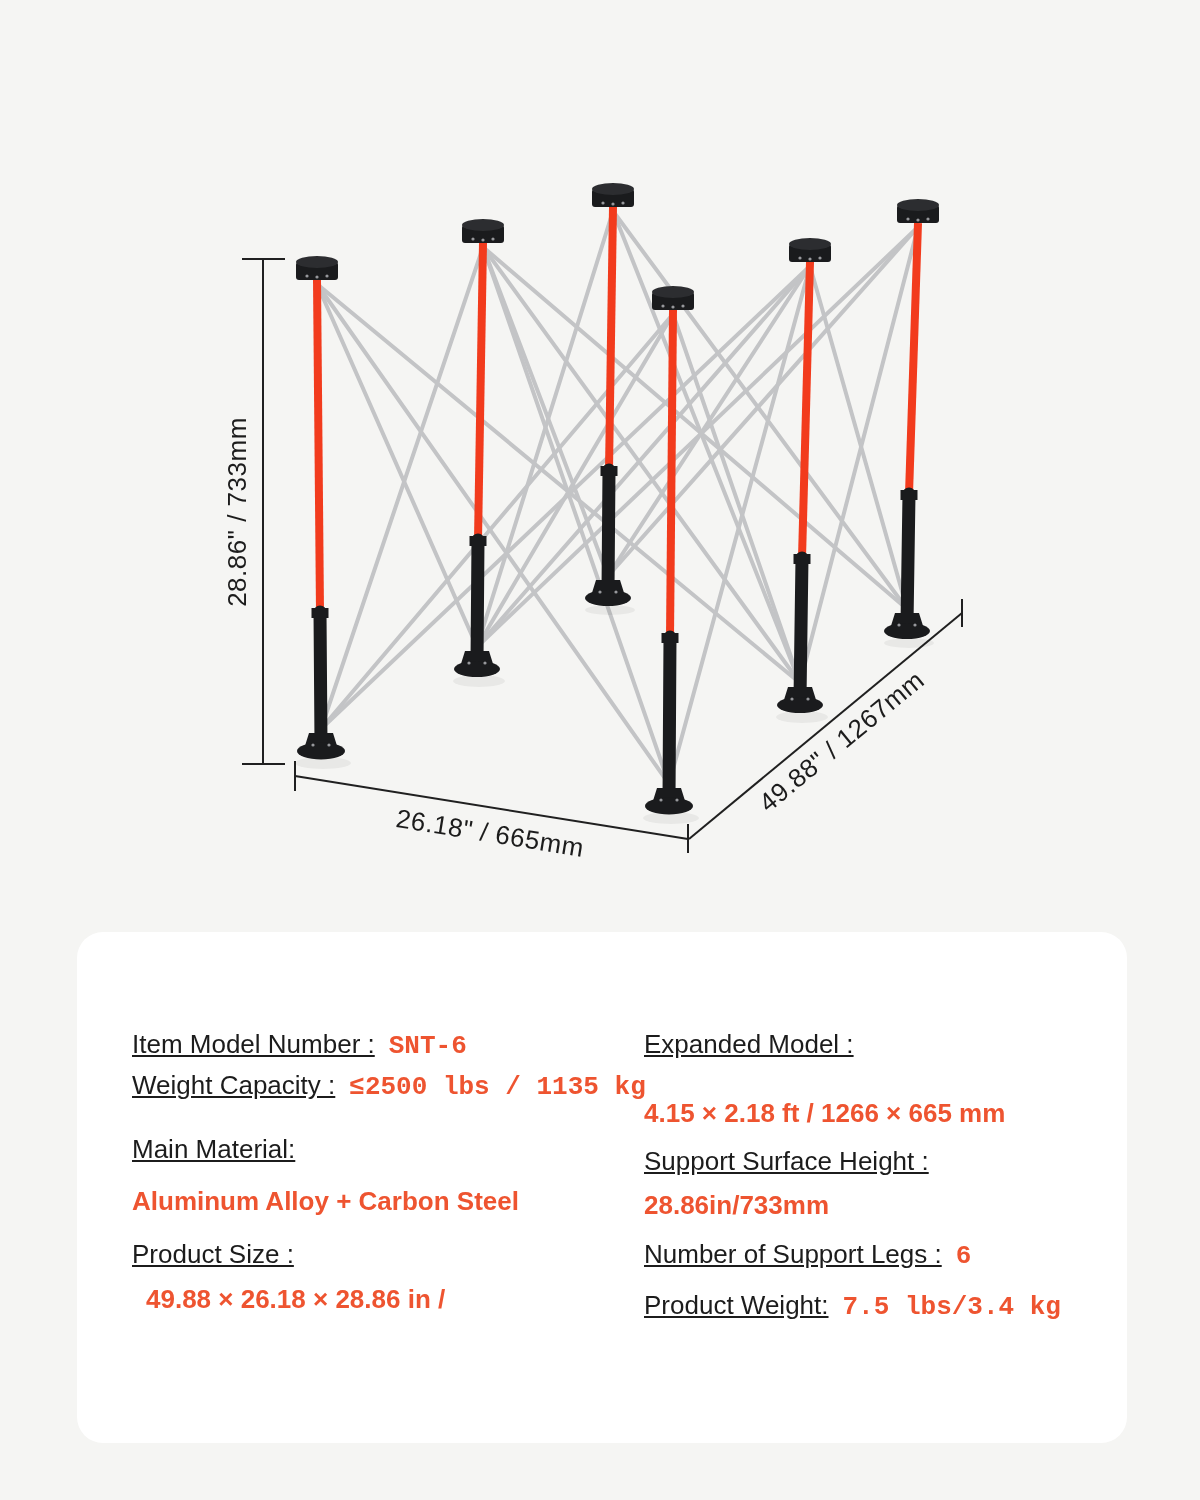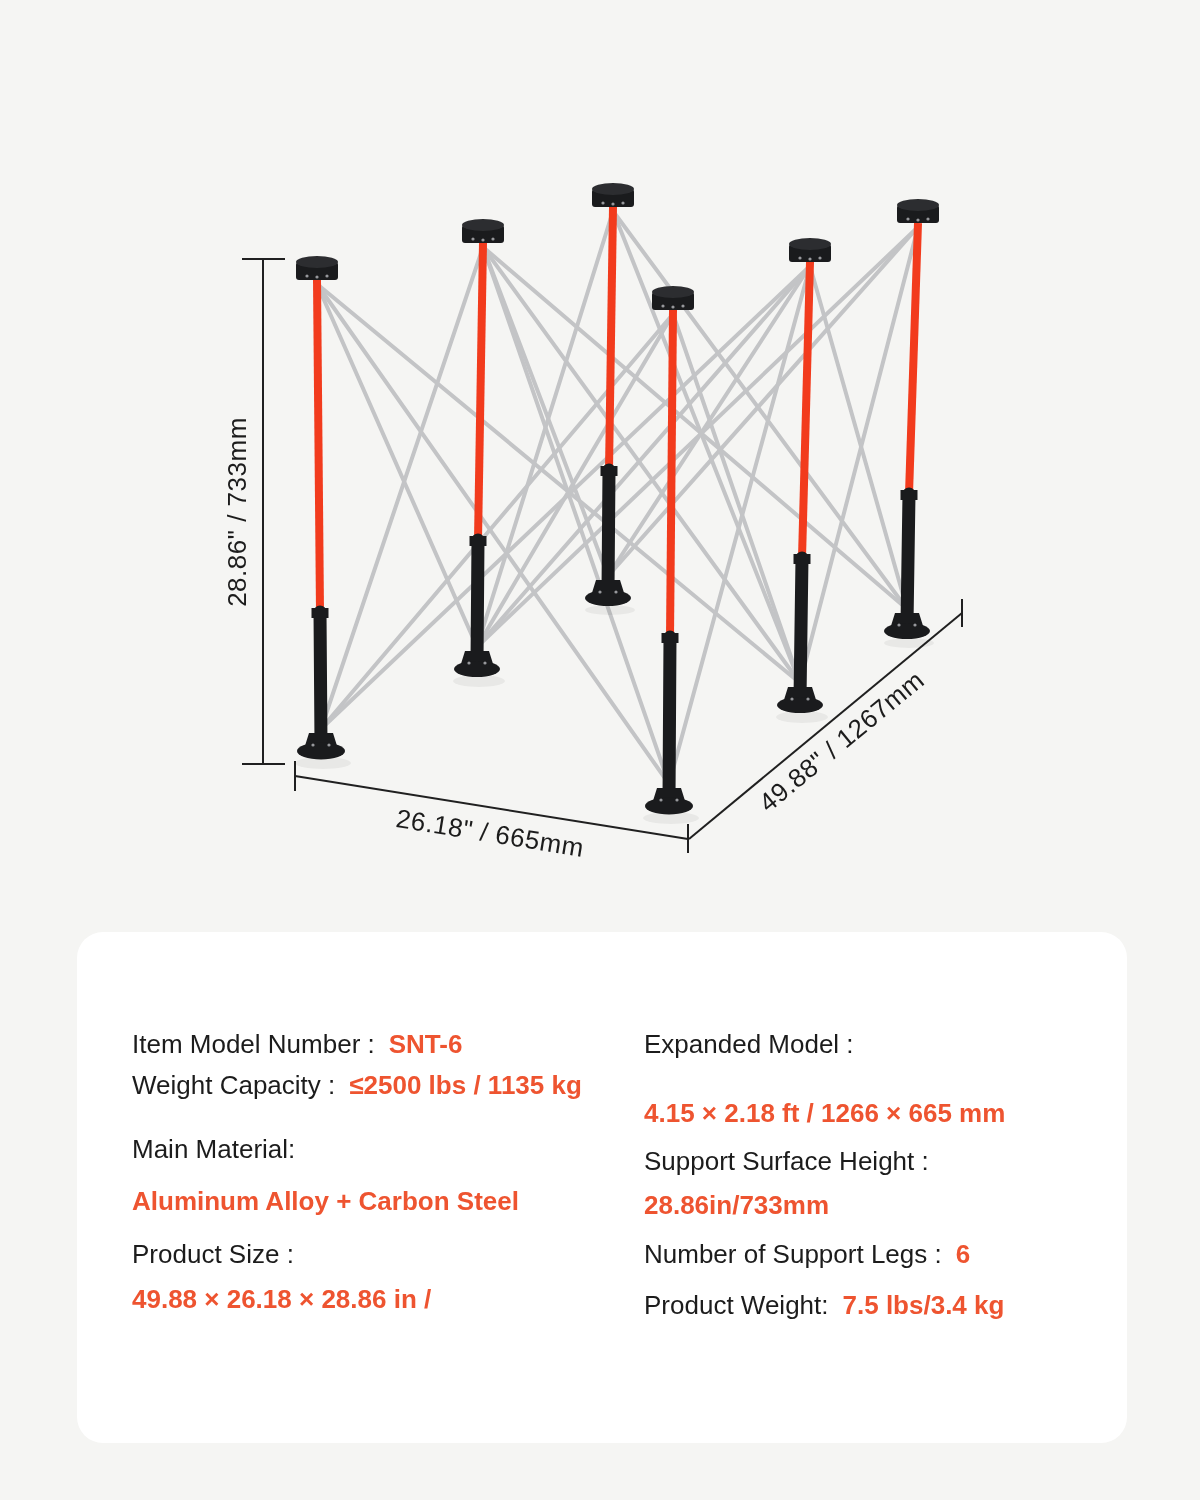--- a/index.html
+++ b/index.html
@@ -32,25 +32,25 @@
     background: var(--card, #ffffff);
     border-radius:26px;
   }
   .col { position:absolute; top:0; height:100%; }
   .col-left  { left:55px; }
   .col-right { left:567px; }
   .row {
     position:absolute; margin:0; white-space:nowrap;
     font-size:26px; line-height:34px; font-weight:400;
   }
-  .lbl { color: var(--text, #1c1c1c); }
+  .lbl { color: var(--text, #1c1c1c); text-decoration: underline; }
   .val { color: var(--accent, #ee5430); font-weight:700; }
-  .lbl + .val { margin-left:14px; }
+  .lbl + .val { margin-left:14px;font-family:Liberation Mono, monospace; }
   .multiline { line-height:37px; }
-  .multiline .val { display:block; margin-left:0; }
+  .multiline .val { display:block; margin-left:14px; }
 </style>
 </head>
 <body>
 
 <div class="page">
 
   <svg class="diagram" width="1200" height="930" viewBox="0 0 1200 930">
 
     <g>
       <line class="strut" x1="317" y1="284" x2="477" y2="647"></line>

